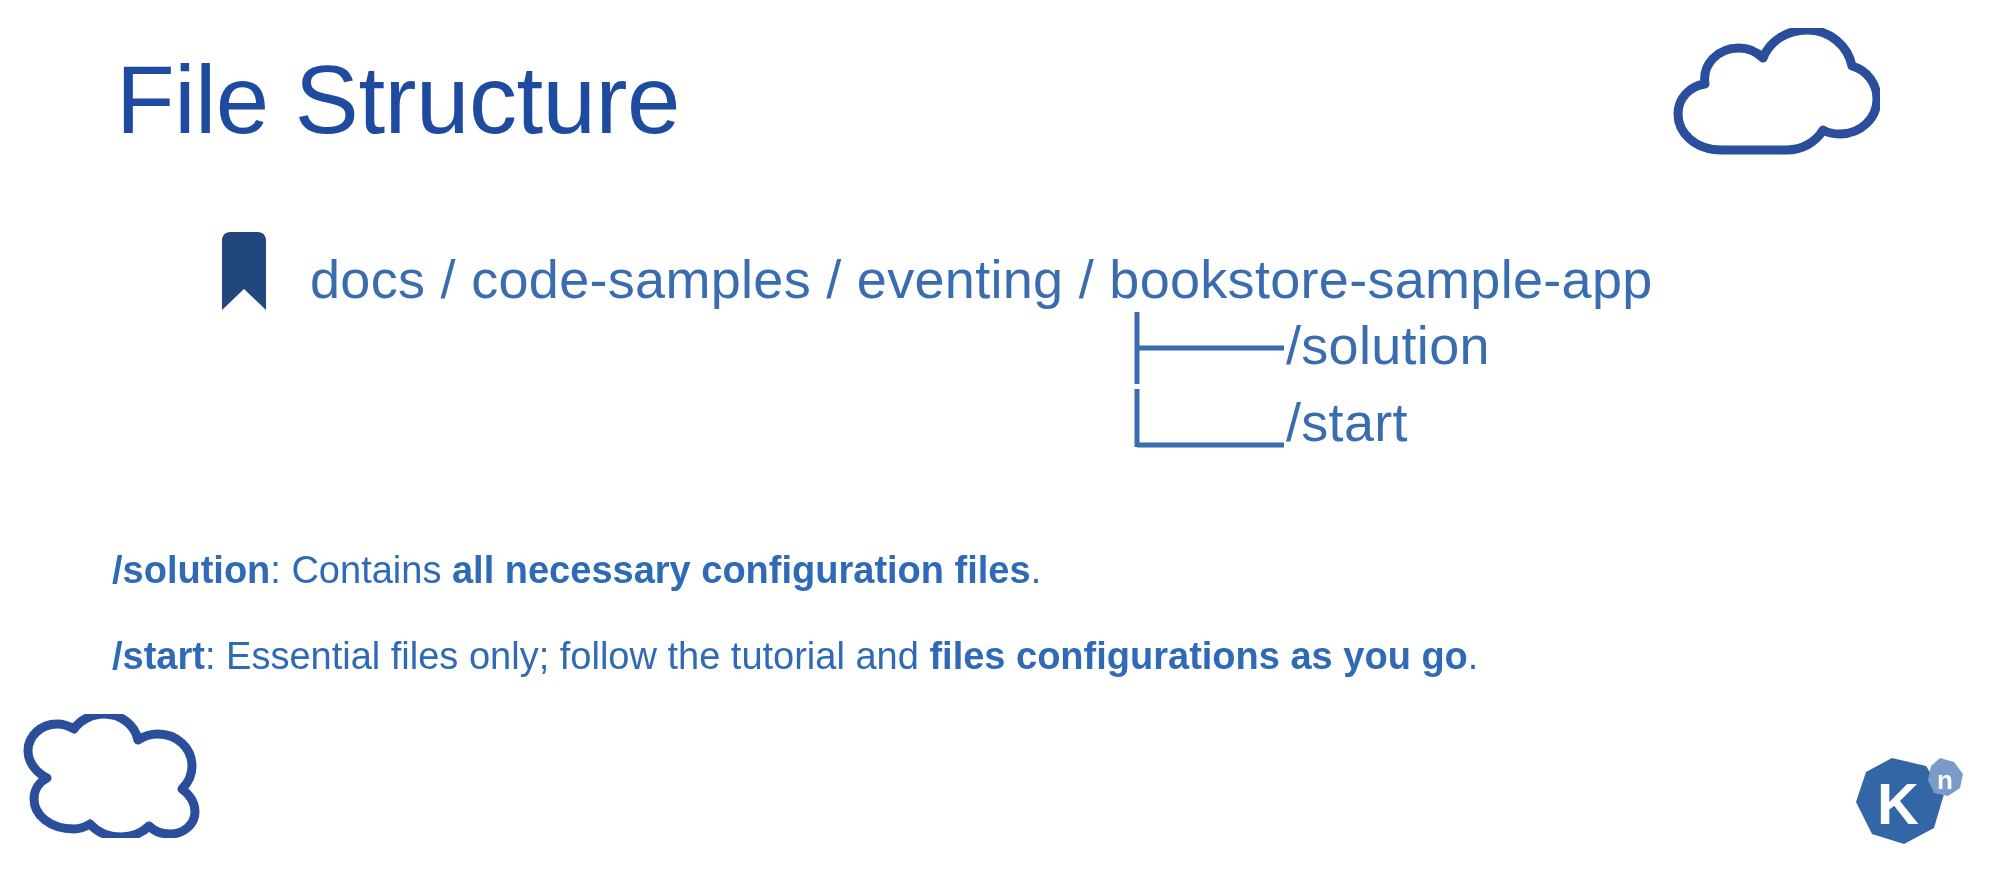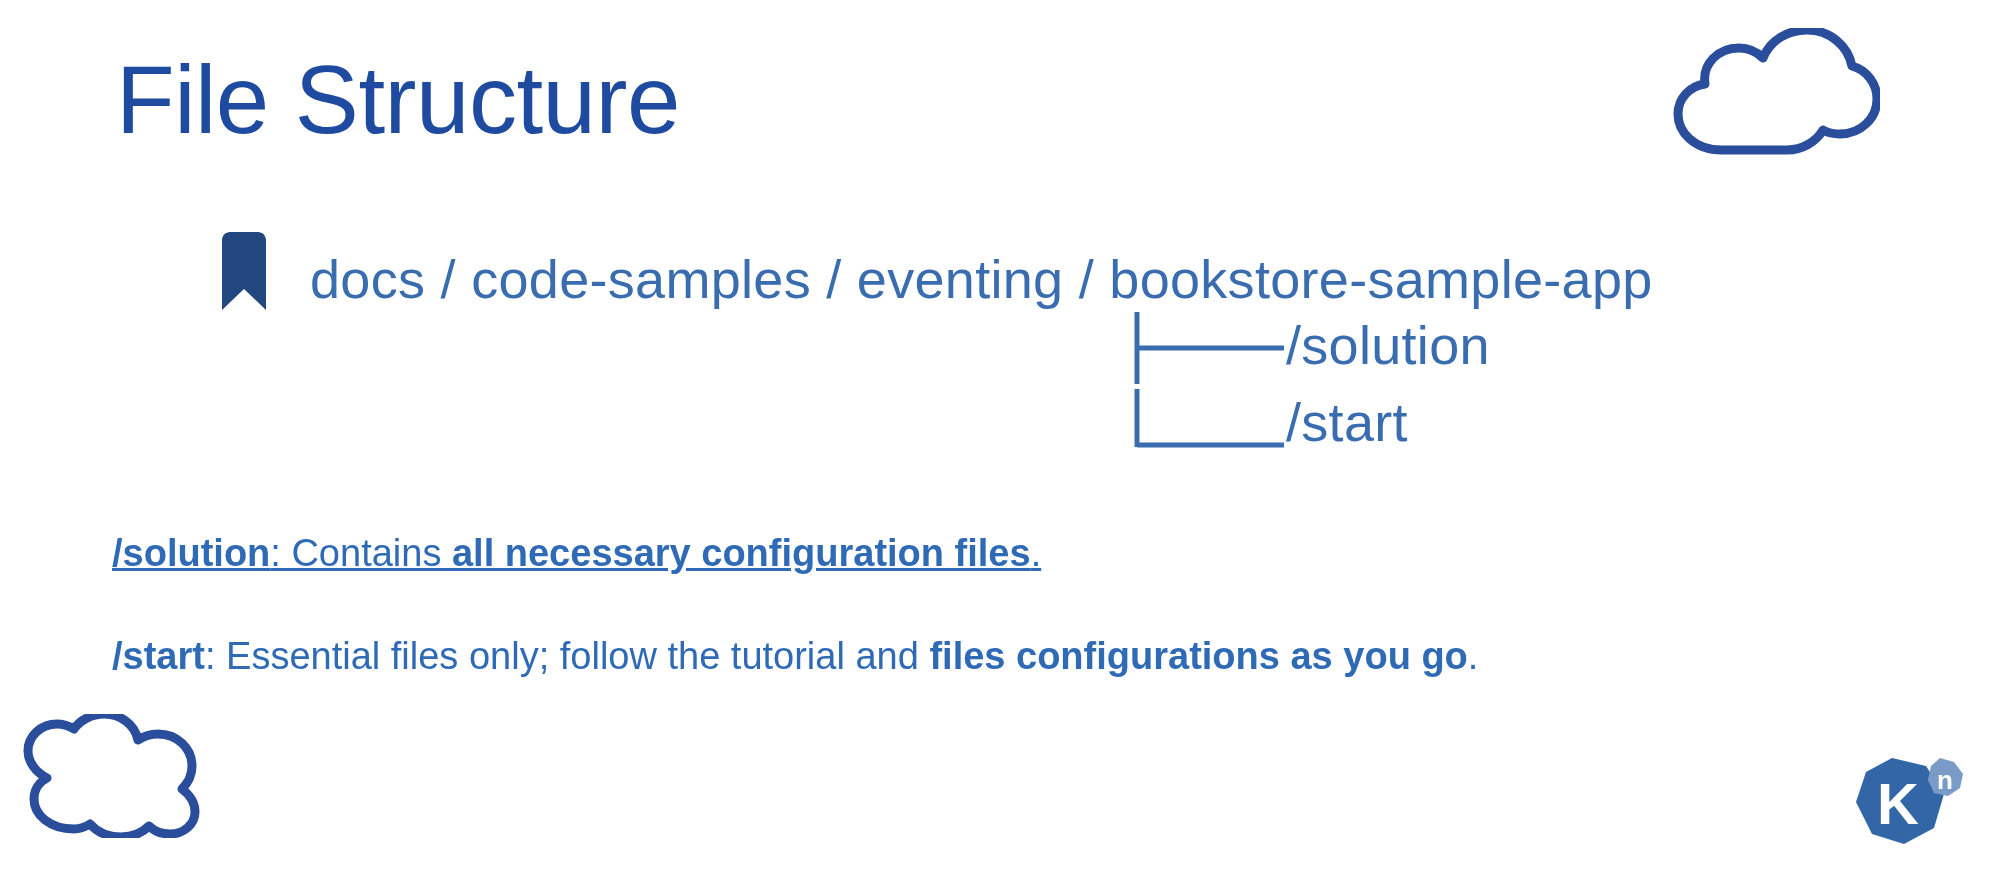--- a/index.html
+++ b/index.html
@@ -83,21 +83,21 @@
   .body-line {
     position: absolute;
     left: 112px;
     font-size: 38px;
     line-height: 1.0;
     color: #2E6AB5;
     white-space: nowrap;
     font-weight: 400;
   }
   .body-line b { font-weight: 700; }
-  #body-line-solution { top: 534px; text-decoration: underline; }
+  #body-line-solution { top: 551px; }
   #body-line-start    { top: 637px; }
 
   
   #cloud-top-right {
     position: absolute;
     left: 1664px;
     top: 28px;
     width: 216px;
     height: 132px;
   }

